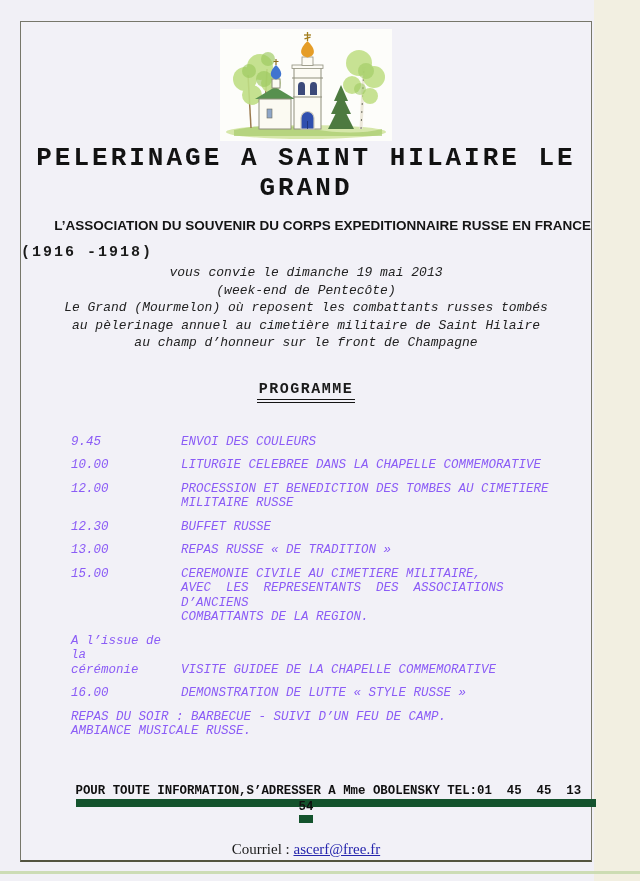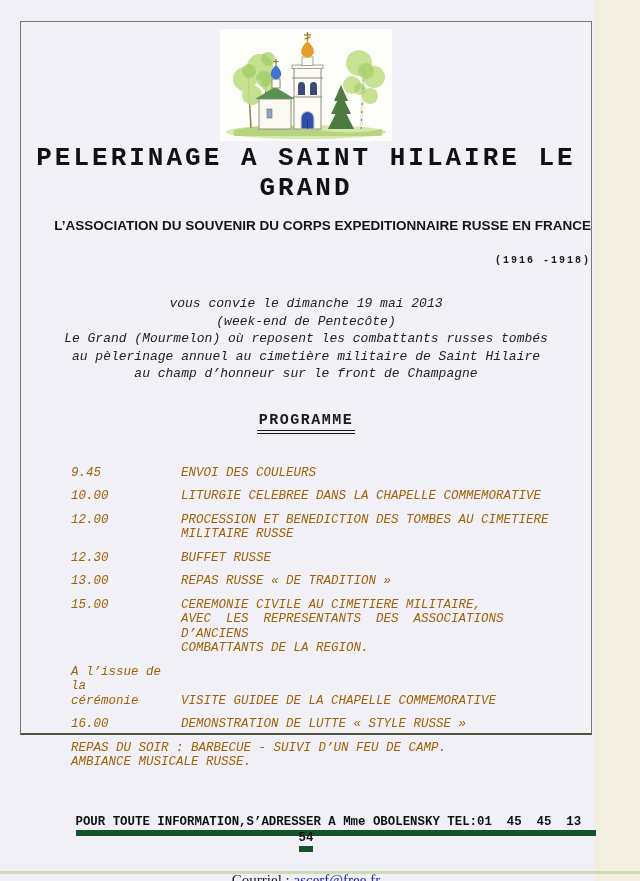--- a/index.html
+++ b/index.html
@@ -5,58 +5,58 @@
   html,body{margin:0;padding:0;}
   body{
     width:640px;height:881px;position:relative;overflow:hidden;
     background:#f1f0f6;
     font-family:"Liberation Mono","DejaVu Sans Mono",monospace;
     color:#1b1b1b;
   }
   .strip-right{position:absolute;top:0;right:0;width:46px;height:100%;background:#f2efe1;}
   .scan-bottom-line{position:absolute;left:0;top:871px;width:100%;height:3px;background:#c8d9ae;opacity:.9;}
   .frame{
-    position:absolute;left:20px;top:21px;width:572px;height:714px;
+    position:absolute;left:20px;top:21px;width:572px;height:841px;
     box-sizing:border-box;
     border:1px solid #77776a;border-bottom:2px solid #53543f;
     background:#f2f1f7;
   }
   .chapel{display:block;margin:7px auto 0;}
   .doc-title{
     margin:2px 0 0;text-align:center;
     font-family:"Liberation Mono","DejaVu Sans Mono",monospace;
     font-weight:bold;font-size:26px;line-height:30px;letter-spacing:3px;
     color:#121212;
   }
   .assoc{
     margin-top:15px;text-align:right;
     font-family:"Liberation Sans","DejaVu Sans",sans-serif;
     font-weight:bold;font-size:13.5px;line-height:16px;color:#141414;
   }
   .years{
-    margin-top:18px;text-align:right;
-    font-weight:bold;font-size:10px;line-height:17px;letter-spacing:2px;
+    margin-top:10px;text-align:left;
+    font-weight:bold;font-size:15px;line-height:17px;letter-spacing:2px;
   }
   .invite{
-    margin-top:26px;text-align:center;
+    margin-top:3px;text-align:center;
     font-style:italic;font-size:13px;line-height:17.5px;color:#222;
   }
   .prog-head{margin-top:28px;text-align:center;}
   .prog-head span{
     display:inline-block;font-weight:bold;font-size:15px;letter-spacing:1.5px;
     border-bottom:4px double #141414;padding:0 2px 1px;
   }
   .schedule{margin-top:32px;padding-left:50px;padding-right:28px;}
-  .prog-row{display:flex;margin-bottom:9px;font-style:italic;font-size:12.5px;line-height:14.5px;color:#a16207;}
+  .prog-row{display:flex;margin-bottom:9px;font-style:italic;font-size:12.5px;line-height:14.5px;color:#8b5cf6;}
   .prog-time{width:110px;flex:none;white-space:pre-wrap;}
   .prog-desc{white-space:pre-wrap;}
   .row-bottom .prog-desc{align-self:flex-end;}
   .footer{margin-top:28px;text-align:center;}
   .info-line{font-weight:bold;font-size:12.4px;line-height:16px;white-space:pre-wrap;color:#101010;}
-  .info-line span{border-bottom:6px solid #14532d;padding-bottom:1px;}
+  .info-line span{border-bottom:8px solid #14532d;padding-bottom:1px;}
   .courriel{
     margin-top:9px;
     font-family:"Liberation Serif","DejaVu Serif",serif;
     font-size:15px;line-height:19px;color:#1a1a1a;
   }
   a.doc-link{color:#2525ad;text-decoration:underline;cursor:pointer;}
   .pencil-mark{position:absolute;background:transparent;border-left:1.5px solid #8b8b90;transform:rotate(18deg);}
   .pm1{left:37px;top:617px;height:10px;opacity:.55;}
   .pm2{left:34px;top:649px;height:7px;opacity:.35;}
   .speck{position:absolute;width:3px;height:2px;background:#b9b9c2;border-radius:2px;opacity:.7;}

